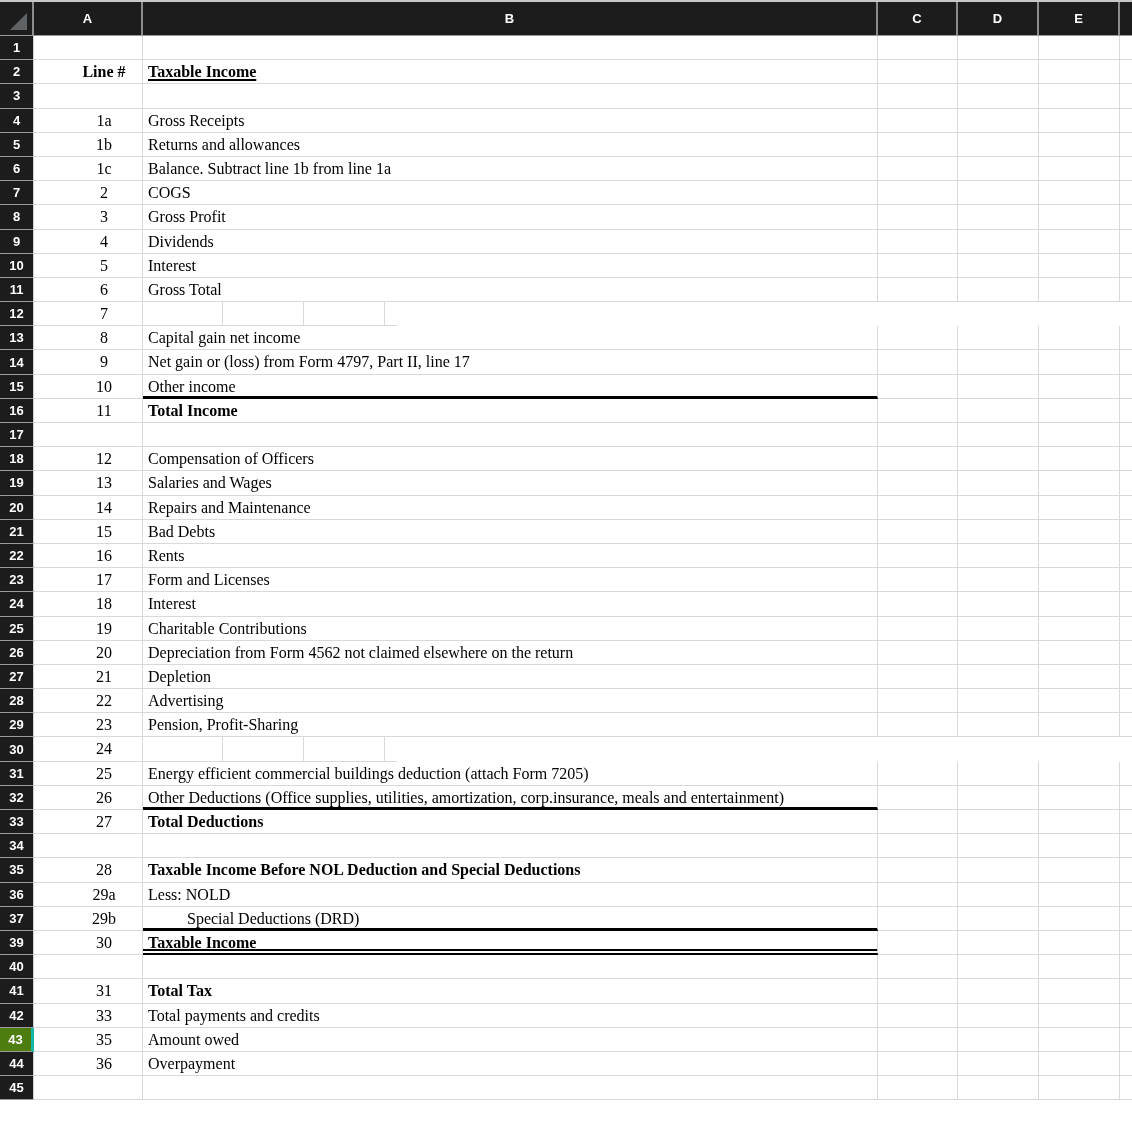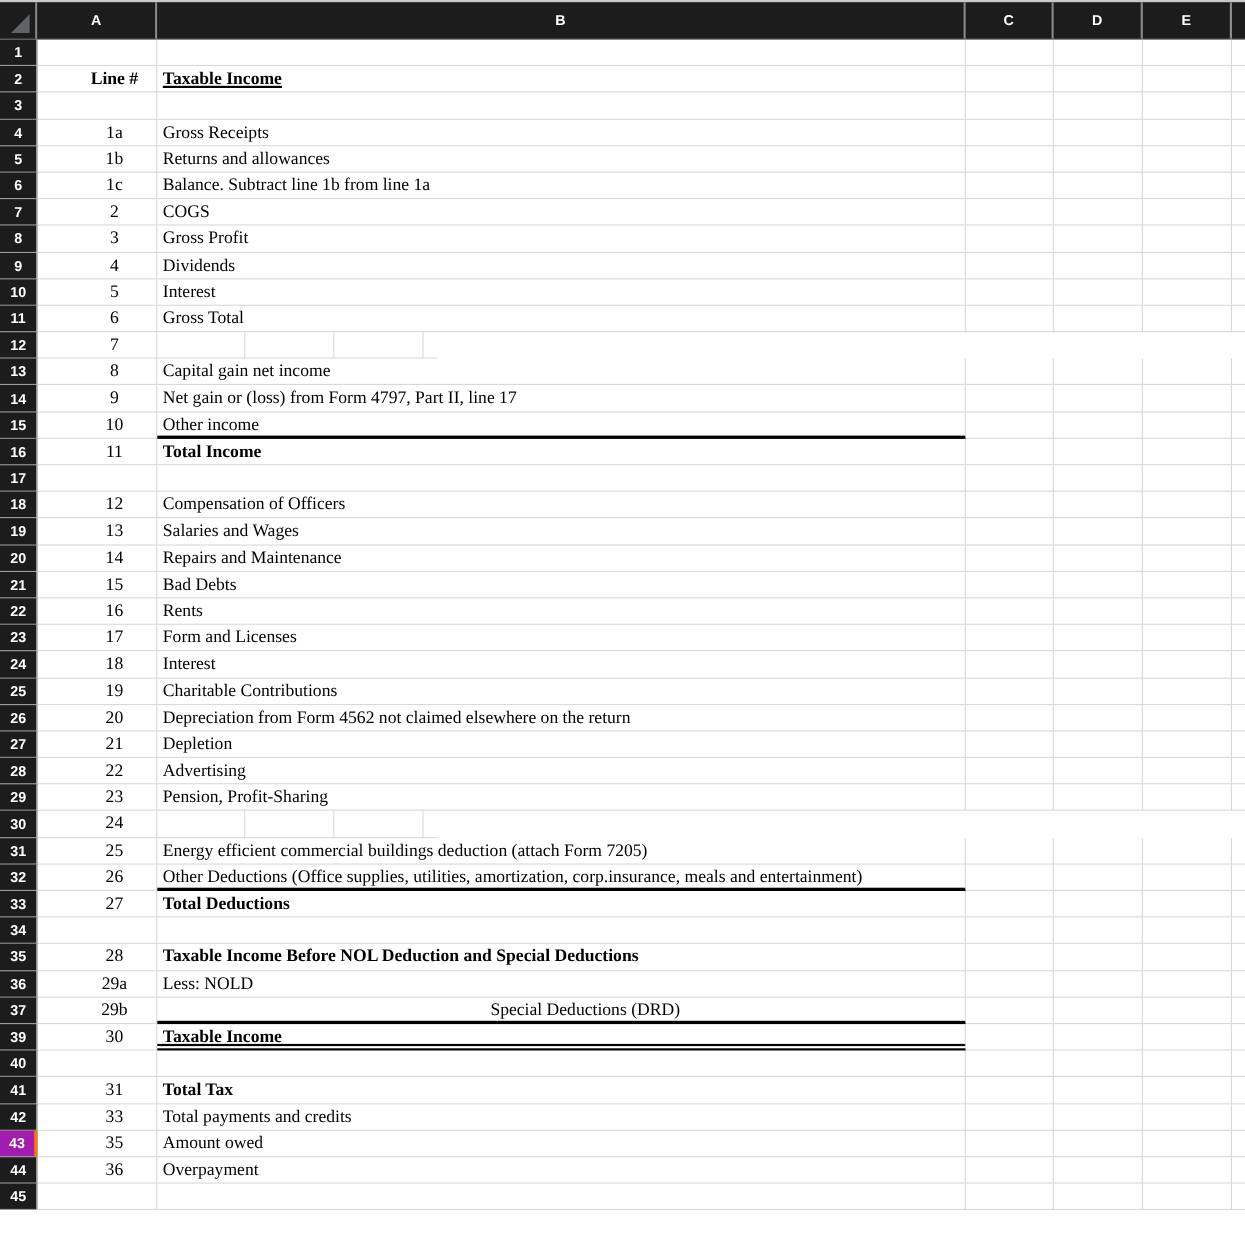--- a/index.html
+++ b/index.html
@@ -50,40 +50,40 @@
   .rowhdr {
     width: 34px; flex: none;
     background: #1c1c1c; color: #ffffff;
     font-family: "Liberation Sans", sans-serif;
     font-weight: 700; font-size: 13px;
     display: flex; align-items: center; justify-content: center;
     border-bottom: 1px solid #9b9b9b;
     border-right: 1px solid #cfcfcf;
   }
   .rowhdr.sel {
-    background: #a21caf;
-    border-right: 3px solid #f97316;
+    background: #4d7c0f;
+    border-right: 3px solid #14b8a6;
   }
   .cell {
     flex: none;
     border-right: 1px solid #d9d9d9;
     border-bottom: 1px solid #d9d9d9;
     font-size: 16px;
     line-height: 22px;
     padding-top: 1px;
     white-space: nowrap;
     color: #000000;
   }
   .colA { width: 109px; text-align: center; padding-left: 32px; }
   .colB { width: 735px; padding-left: 5px; }
   .colC { width: 80px; } .colD { width: 81px; } .colE { width: 81px; }
   .colF { width: 12px; border-right: none; }
   .b  { font-weight: 700; }
   .u  { text-decoration: underline; text-decoration-thickness: 2px; text-underline-offset: 2px; }
-  .ind { padding-left: 44px; text-align: center; }
+  .ind { padding-left: 44px; }
   .bt { border-bottom: 3px solid #000000; }
   .bd { border-bottom: 6px double #000000; }
 </style>
 </head>
 <body>
 
 <div class="sheet">
 
   <div class="hdr-row">
     <div class="hdr-cell w-rh corner">

